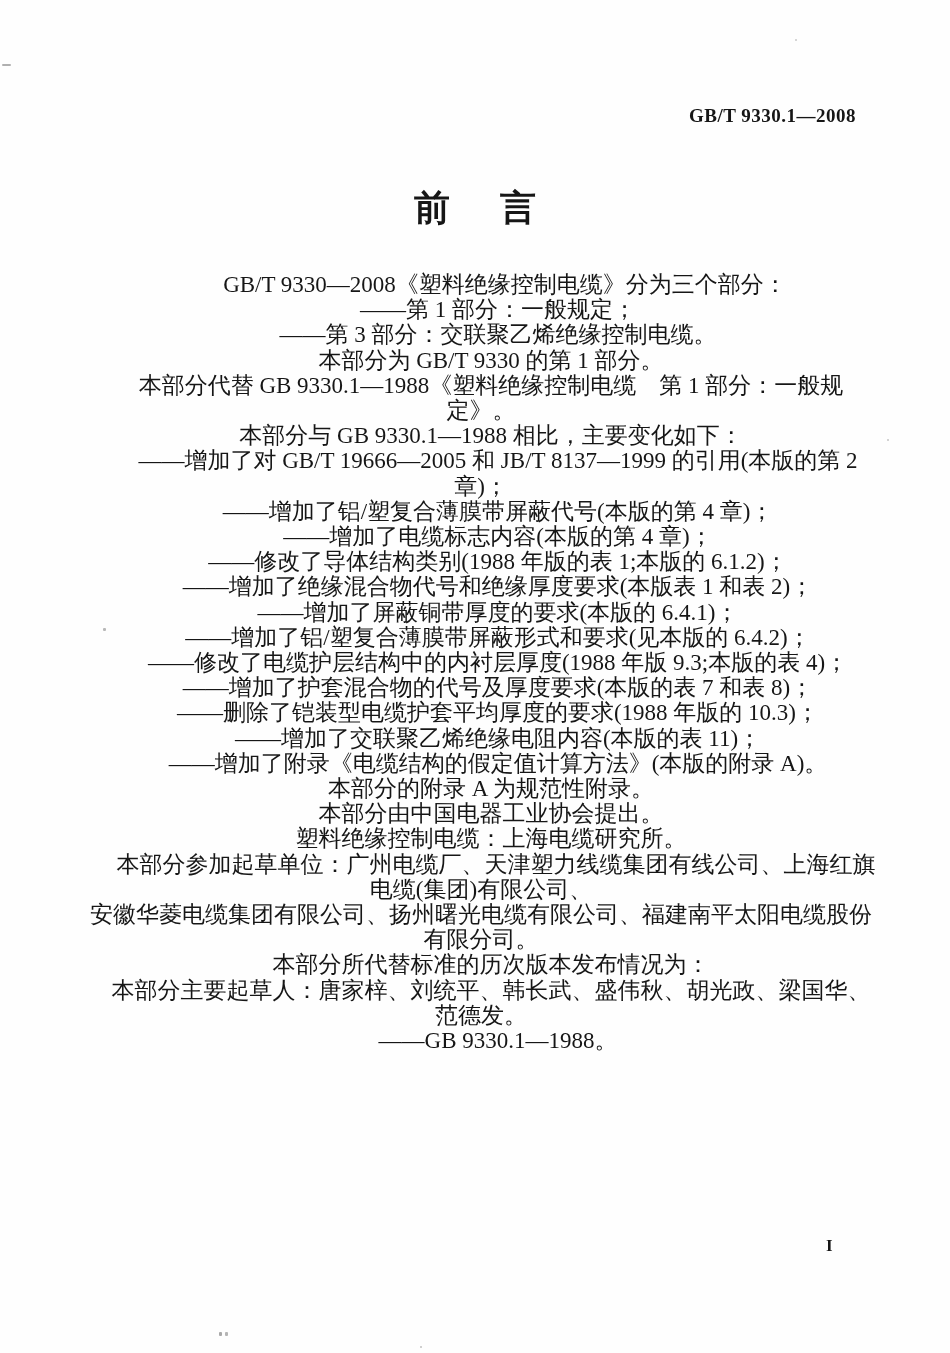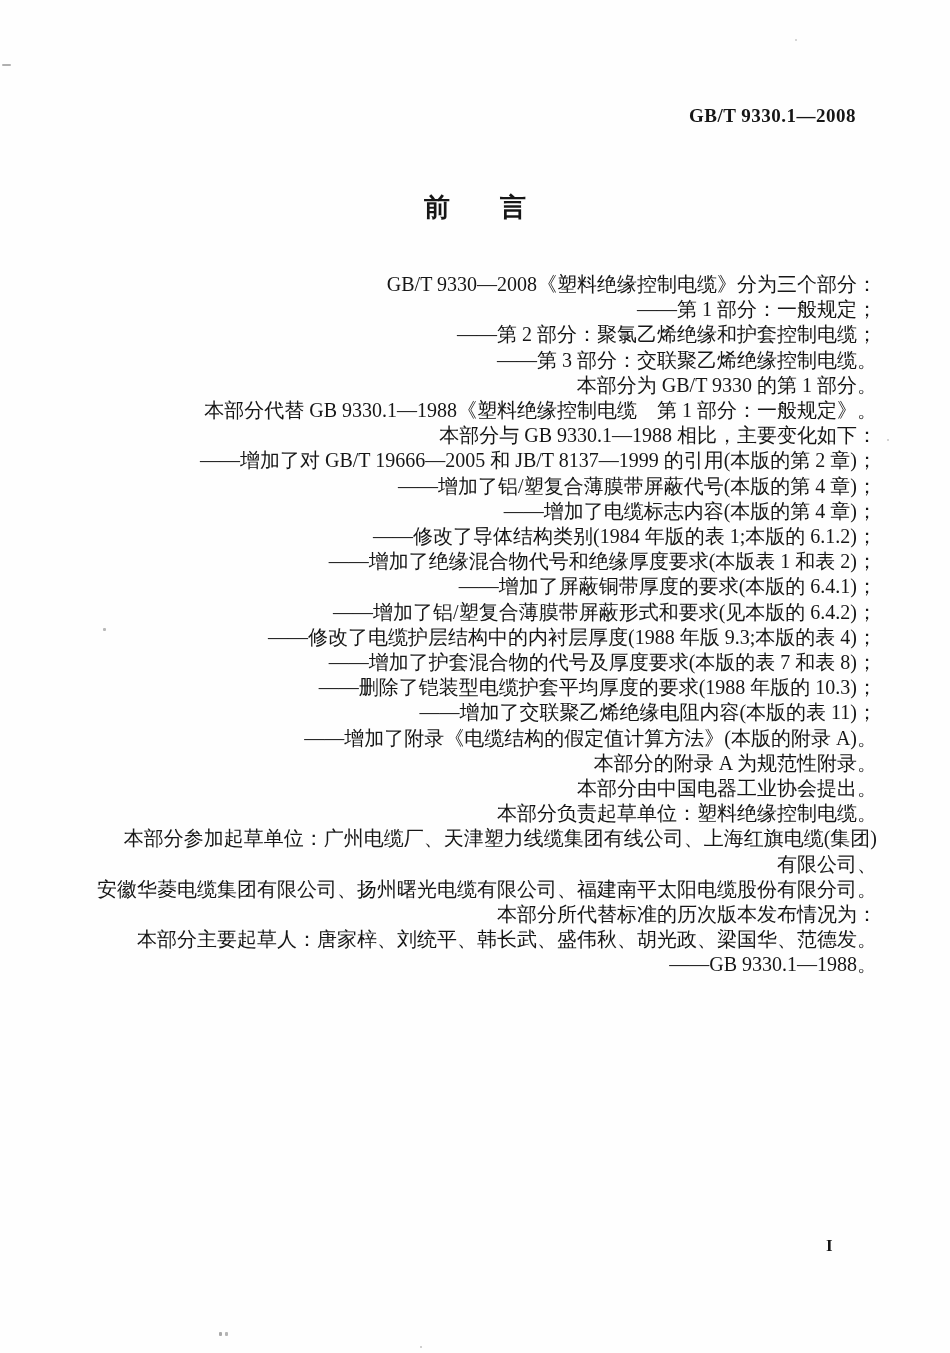--- a/index.html
+++ b/index.html
@@ -24,36 +24,36 @@
     font-weight: bold;
     letter-spacing: 0.5px;
     white-space: nowrap;
   }
   .doc-title {
     position: absolute;
     top: 189px;
     left: 0;
     width: 100%;
     text-align: center;
-    font-size: 26px;
+    font-size: 36px;
     font-weight: bold;
     line-height: 38px;
   }
   .title-gap {
     display: inline-block;
     width: 50px;
   }
   .body-text {
     position: absolute;
     top: 272px;
     left: 85px;
     width: 792px;
-    font-size: 20px;
+    font-size: 23px;
     line-height: 25.2px;
-    text-align: right;
+    text-align: center;
   }
   .body-text p {
     margin: 0;
     padding: 0;
   }
   p.first { text-indent: 48px; }
   p.plain { text-indent: 20px; }
   p.dash  { text-indent: 34px; }
   p.hang  { text-indent: 30px; white-space: pre-wrap; }
   .page-number {
@@ -83,40 +83,39 @@
 
   <div class="std-number">GB/T 9330.1—2008</div>
 
   <div class="doc-title">
     <span>前</span><span class="title-gap"></span><span>言</span>
   </div>
 
   <div class="body-text" id="body-text">
       <p class="first">GB/T 9330—2008《塑料绝缘控制电缆》分为三个部分：</p>
       <p class="dash">——第 1 部分：一般规定；</p>
-      <p class="dash">——第 2 部分：聚氯乙烯绝缘和护套控制电缆；</p>
       <p class="dash">——第 3 部分：交联聚乙烯绝缘控制电缆。</p>
       <p class="plain">本部分为 GB/T 9330 的第 1 部分。</p>
       <p class="plain">本部分代替 GB 9330.1—1988《塑料绝缘控制电缆　第 1 部分：一般规定》。</p>
       <p class="plain">本部分与 GB 9330.1—1988 相比，主要变化如下：</p>
       <p class="dash">——增加了对 GB/T 19666—2005 和 JB/T 8137—1999 的引用(本版的第 2 章)；</p>
       <p class="dash">——增加了铝/塑复合薄膜带屏蔽代号(本版的第 4 章)；</p>
       <p class="dash">——增加了电缆标志内容(本版的第 4 章)；</p>
-      <p class="dash">——修改了导体结构类别(1984 年版的表 1;本版的 6.1.2)；</p>
+      <p class="dash">——修改了导体结构类别(1988 年版的表 1;本版的 6.1.2)；</p>
       <p class="dash">——增加了绝缘混合物代号和绝缘厚度要求(本版表 1 和表 2)；</p>
       <p class="dash">——增加了屏蔽铜带厚度的要求(本版的 6.4.1)；</p>
       <p class="dash">——增加了铝/塑复合薄膜带屏蔽形式和要求(见本版的 6.4.2)；</p>
       <p class="dash">——修改了电缆护层结构中的内衬层厚度(1988 年版 9.3;本版的表 4)；</p>
       <p class="dash">——增加了护套混合物的代号及厚度要求(本版的表 7 和表 8)；</p>
       <p class="dash">——删除了铠装型电缆护套平均厚度的要求(1988 年版的 10.3)；</p>
       <p class="dash">——增加了交联聚乙烯绝缘电阻内容(本版的表 11)；</p>
       <p class="dash">——增加了附录《电缆结构的假定值计算方法》(本版的附录 A)。</p>
       <p class="plain">本部分的附录 A 为规范性附录。</p>
       <p class="plain">本部分由中国电器工业协会提出。</p>
-      <p class="plain">本部分负责起草单位：塑料绝缘控制电缆。</p>
+      <p class="plain">塑料绝缘控制电缆：上海电缆研究所。</p>
       <p class="hang">本部分参加起草单位：广州电缆厂、天津塑力线缆集团有线公司、上海红旗电缆(集团)有限公司、
 安徽华菱电缆集团有限公司、扬州曙光电缆有限公司、福建南平太阳电缆股份有限分司。</p>
       <p class="plain">本部分所代替标准的历次版本发布情况为：</p>
       <p class="plain">本部分主要起草人：唐家梓、刘统平、韩长武、盛伟秋、胡光政、梁国华、范德发。</p>
       <p class="dash">——GB 9330.1—1988。</p>
     </div>
 
   <div class="page-number">I</div>
 
   <span class="speck s1"></span>

